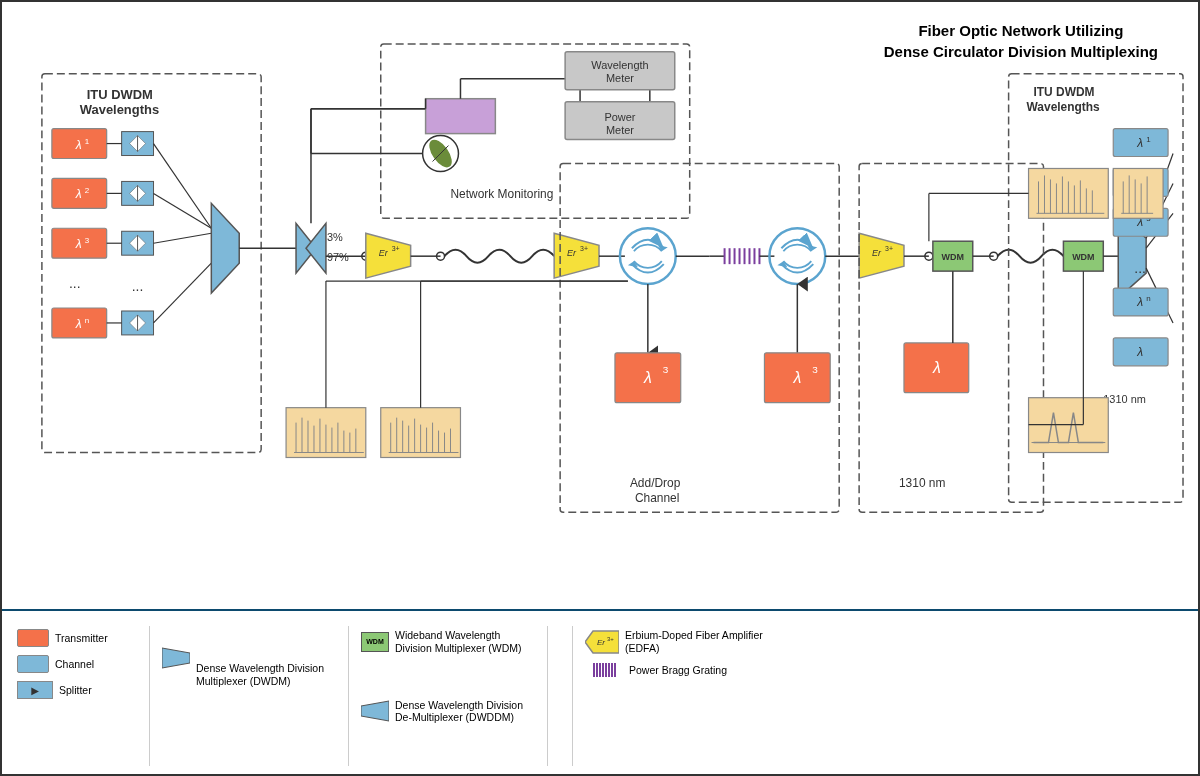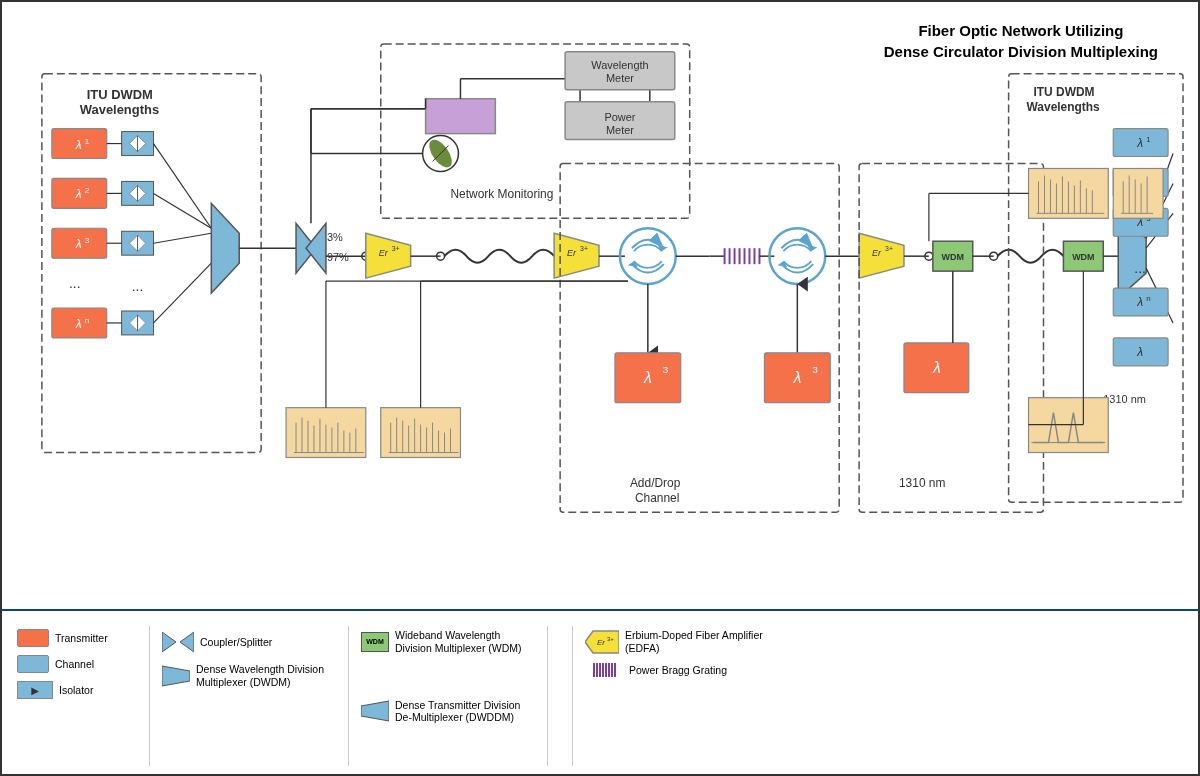--- a/index.html
+++ b/index.html
@@ -479,54 +479,47 @@
       <div class="legend-item">
         <div class="leg-transmitter"></div>
         <span class="label">Transmitter</span>
       </div>
       <div class="legend-item">
         <div class="leg-receiver"></div>
         <span class="label">Channel</span>
       </div>
       <div class="legend-item">
         <div class="leg-isolator"></div>
-        <span class="label">Isolator</span>
+        <span class="label">Splitter</span>
       </div>
     </div>
 
     <div class="legend-divider"></div>
 
     <div class="legend-col" style="min-width:160px; padding-top:8px;">
-      <div class="legend-item">
-        <svg width="32" height="26">
-          <polygon points="0,3 0,23 14,13" fill="#7EB8D8" stroke="#555" stroke-width="1"></polygon>
-          <polygon points="32,3 32,23 18,13" fill="#7EB8D8" stroke="#555" stroke-width="1"></polygon>
-        </svg>
-        <span class="label">Coupler/Splitter</span>
-      </div>
       <div class="legend-item">
         <svg width="28" height="26">
           <polygon points="0,3 0,23 28,18 28,8" fill="#7EB8D8" stroke="#555" stroke-width="1"></polygon>
         </svg>
-        <span class="label" style="max-width:140px;">Dense Wavelength Division Multiplexer (DWDM)</span>
+        <span class="label" style="max-width:140px;margin-top:33px;">Dense Wavelength Division Multiplexer (DWDM)</span>
       </div>
     </div>
 
     <div class="legend-divider"></div>
 
     <div class="legend-col" style="min-width:160px; padding-top:8px;gap:44px;">
       <div class="legend-item">
         <div class="leg-wdm">WDM</div>
         <span class="label" style="max-width:140px;">Wideband Wavelength Division Multiplexer (WDM)</span>
       </div>
       <div class="legend-item">
         <svg width="28" height="26">
           <polygon points="28,3 28,23 0,18 0,8" fill="#7EB8D8" stroke="#555" stroke-width="1"></polygon>
         </svg>
-        <span class="label" style="max-width:140px;">Dense Transmitter Division De-Multiplexer (DWDDM)</span>
+        <span class="label" style="max-width:140px;">Dense Wavelength Division De-Multiplexer (DWDDM)</span>
       </div>
     </div>
 
     <div class="legend-divider"></div>
 
 
     <div class="legend-divider"></div>
 
     <div class="legend-col" style="min-width:180px; padding-top:8px;">
       <div class="legend-item">

